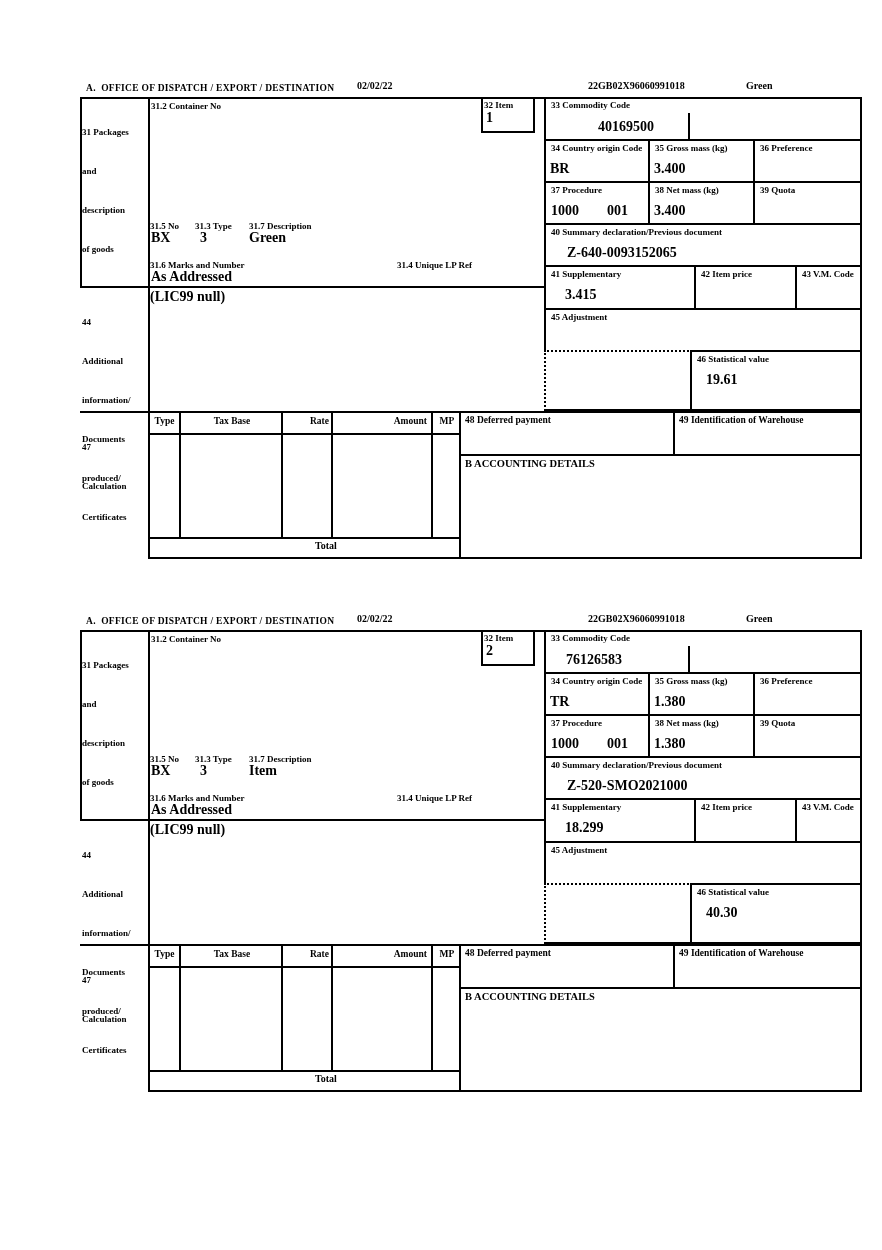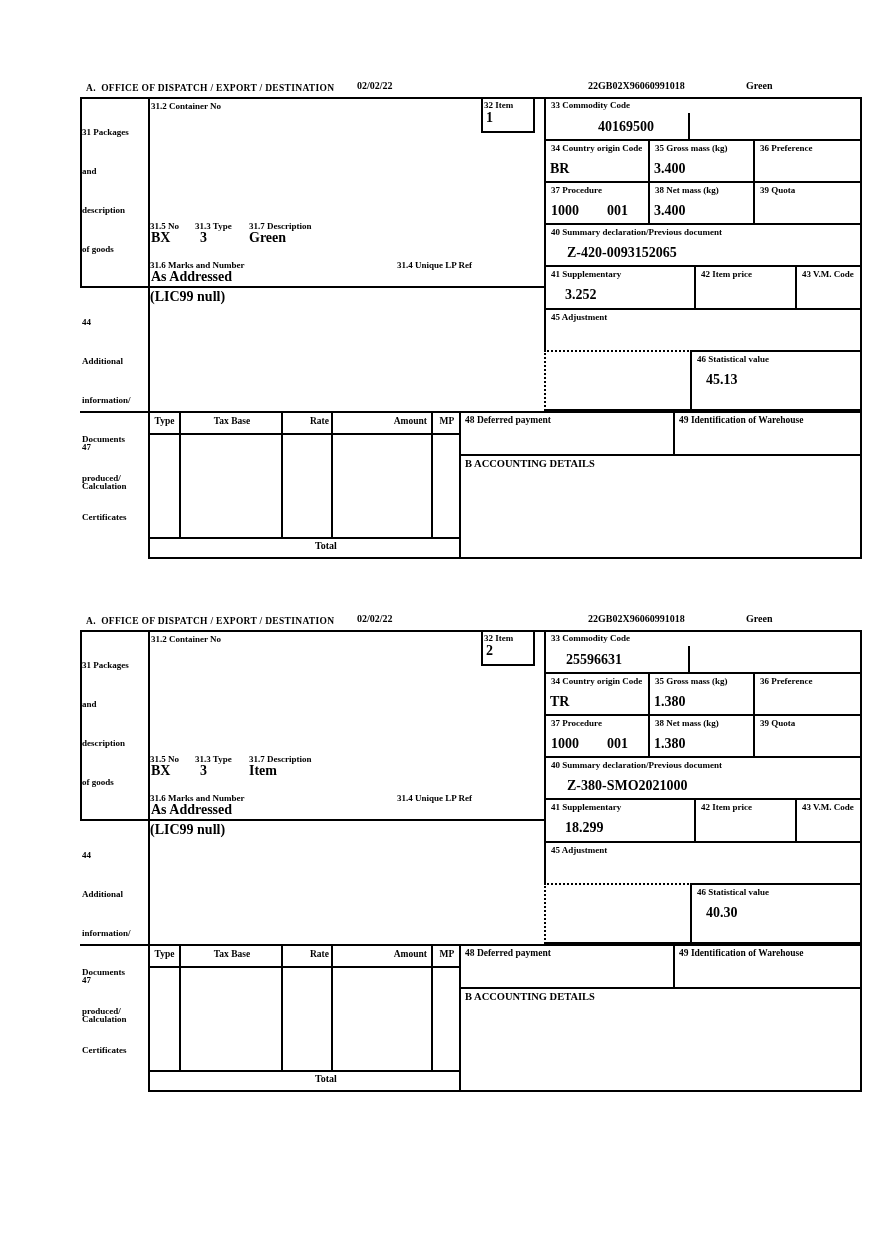--- a/index.html
+++ b/index.html
@@ -96,45 +96,45 @@
   <span class="lb" style="left:680px;top:105px;">39 Quota</span>
 
   <span class="lb" style="left:70px;top:141px;">31.5 No</span>
   <span class="lb" style="left:115px;top:141px;">31.3 Type</span>
   <span class="lb" style="left:169px;top:141px;">31.7 Description</span>
   <span class="vl" style="left:71px;top:150px;">BX</span>
   <span class="vl" style="left:120px;top:150px;">3</span>
   <span class="vl" style="left:169px;top:150px;">Green</span>
 
   <span class="lb" style="left:471px;top:147px;">40 Summary declaration/Previous document</span>
-  <span class="vl" style="left:487px;top:165px;">Z-420-0093152065</span>
+  <span class="vl" style="left:487px;top:165px;">Z-640-0093152065</span>
 
   <span class="lb" style="left:70px;top:180px;">31.6 Marks and Number</span>
   <span class="vl" style="left:71px;top:189px;">As Addressed</span>
   <span class="lb" style="left:317px;top:180px;">31.4 Unique LP Ref</span>
 
   <span class="lb" style="left:471px;top:189px;">41 Supplementary</span>
-  <span class="vl" style="left:485px;top:207px;">3.252</span>
+  <span class="vl" style="left:485px;top:207px;">3.415</span>
   <span class="lb" style="left:621px;top:189px;">42 Item price</span>
   <span class="lb" style="left:722px;top:189px;">43 V.M. Code</span>
 
   <div class="blk" style="left:2px;top:210px;">
     <div>44</div>
     <div>Additional</div>
     <div>information/</div>
     <div>Documents</div>
     <div>produced/</div>
     <div>Certificates</div>
   </div>
   <span class="vl" style="left:70px;top:209px;">(LIC99 null)</span>
 
   <span class="lb" style="left:471px;top:232px;">45 Adjustment</span>
 
   <span class="lb" style="left:617px;top:274px;">46 Statistical value</span>
-  <span class="vl" style="left:626px;top:292px;">45.13</span>
+  <span class="vl" style="left:626px;top:292px;">19.61</span>
 
   <div class="blk" style="left:2px;top:335px;">
     <div>47</div>
     <div>Calculation</div>
   </div>
   <span class="th tc" style="left:68px;width:33px;">Type</span>
   <span class="th tc" style="left:101px;width:102px;">Tax Base</span>
   <span class="th tr" style="left:203px;width:46px;">Rate</span>
   <span class="th tr" style="left:253px;width:94px;">Amount</span>
   <span class="th tc" style="left:353px;width:28px;">MP</span>
@@ -194,21 +194,21 @@
     <div>description</div>
     <div>of goods</div>
   </div>
 
   <span class="lb" style="left:71px;top:21px;">31.2 Container No</span>
 
   <span class="lb" style="left:404px;top:20px;">32 Item</span>
   <span class="vl" style="left:406px;top:30px;">2</span>
 
   <span class="lb" style="left:471px;top:20px;">33 Commodity Code</span>
-  <span class="vl" style="left:486px;top:39px;">25596631</span>
+  <span class="vl" style="left:486px;top:39px;">76126583</span>
 
   <span class="lb" style="left:471px;top:63px;">34 Country origin Code</span>
   <span class="vl" style="left:470px;top:81px;">TR</span>
   <span class="lb" style="left:575px;top:63px;">35 Gross mass (kg)</span>
   <span class="vl" style="left:574px;top:81px;">1.380</span>
   <span class="lb" style="left:680px;top:63px;">36 Preference</span>
 
   <span class="lb" style="left:471px;top:105px;">37 Procedure</span>
   <span class="vl" style="left:471px;top:123px;">1000</span>
   <span class="vl" style="left:527px;top:123px;">001</span>
@@ -217,21 +217,21 @@
   <span class="lb" style="left:680px;top:105px;">39 Quota</span>
 
   <span class="lb" style="left:70px;top:141px;">31.5 No</span>
   <span class="lb" style="left:115px;top:141px;">31.3 Type</span>
   <span class="lb" style="left:169px;top:141px;">31.7 Description</span>
   <span class="vl" style="left:71px;top:150px;">BX</span>
   <span class="vl" style="left:120px;top:150px;">3</span>
   <span class="vl" style="left:169px;top:150px;">Item</span>
 
   <span class="lb" style="left:471px;top:147px;">40 Summary declaration/Previous document</span>
-  <span class="vl" style="left:487px;top:165px;">Z-380-SMO2021000</span>
+  <span class="vl" style="left:487px;top:165px;">Z-520-SMO2021000</span>
 
   <span class="lb" style="left:70px;top:180px;">31.6 Marks and Number</span>
   <span class="vl" style="left:71px;top:189px;">As Addressed</span>
   <span class="lb" style="left:317px;top:180px;">31.4 Unique LP Ref</span>
 
   <span class="lb" style="left:471px;top:189px;">41 Supplementary</span>
   <span class="vl" style="left:485px;top:207px;">18.299</span>
   <span class="lb" style="left:621px;top:189px;">42 Item price</span>
   <span class="lb" style="left:722px;top:189px;">43 V.M. Code</span>
 

